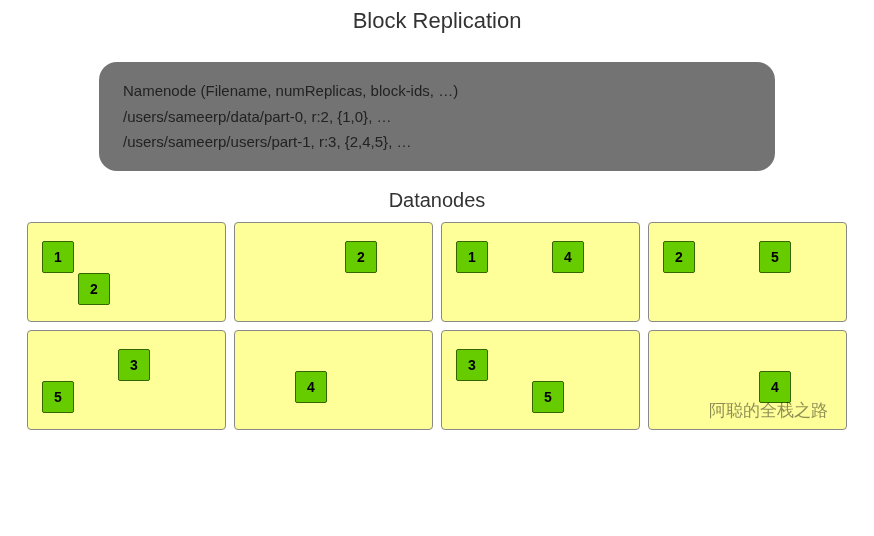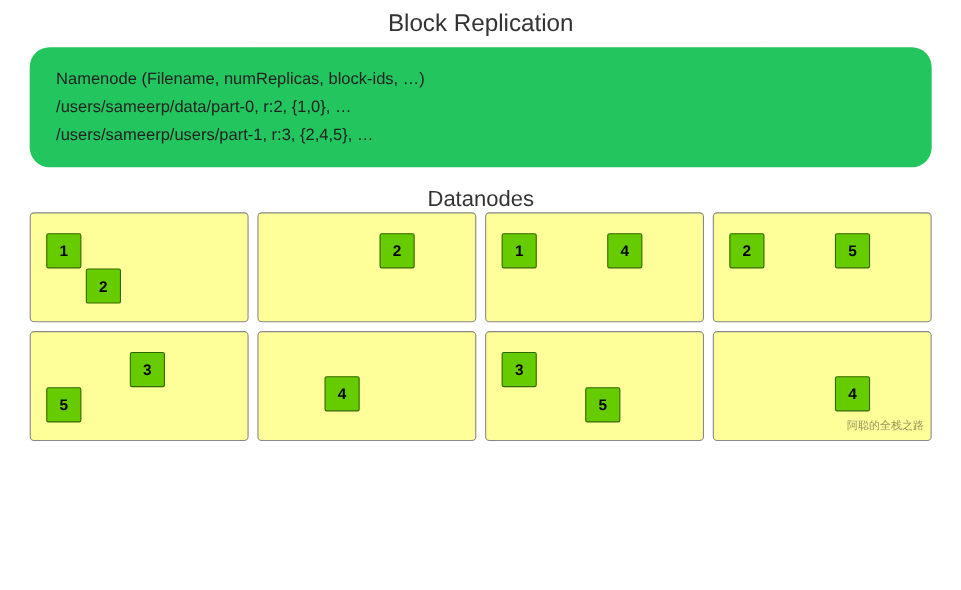--- a/index.html
+++ b/index.html
@@ -12,39 +12,40 @@
       overflow: hidden;
       display: flex;
       flex-direction: column;
       align-items: center;
       padding: 8px 20px;
     }
 
     .page-title {
       font-size: 22px;
       color: #333;
-      margin-bottom: 9px;
+      margin-bottom: 28px;
       text-align: center;
       font-weight: normal;
     }
 
     .namenode-box {
-      background: #22c55e;
+      background: #737373;
       border-radius: 18px;
       padding: 16px 24px;
-      width: 820px;
+      width: 676px;
       margin-bottom: 18px;
       font-size: 15px;
       line-height: 1.7;
       color: #222;
     }
 
     .datanodes-label {
       font-size: 20px;
       color: #333;
+      margin-bottom: 10px;
       font-weight: normal;
     }
 
     .datanode-grid {
       display: grid;
       grid-template-columns: repeat(4, 1fr);
       grid-template-rows: repeat(2, 1fr);
       gap: 8px;
       width: 820px;
     }
@@ -68,22 +69,22 @@
       display: flex;
       align-items: center;
       justify-content: center;
       position: absolute;
       border-radius: 2px;
     }
 
     .watermark {
       position: absolute;
       bottom: 6px;
-      right: 6px;
-      font-size: 10px;
+      right: 18px;
+      font-size: 17px;
       color: rgba(0,0,0,0.45);
       text-align: center;
       line-height: 1.3;
     }
   </style>
 </head>
 <body>
 
 <h1 class="page-title">Block Replication</h1>
 

